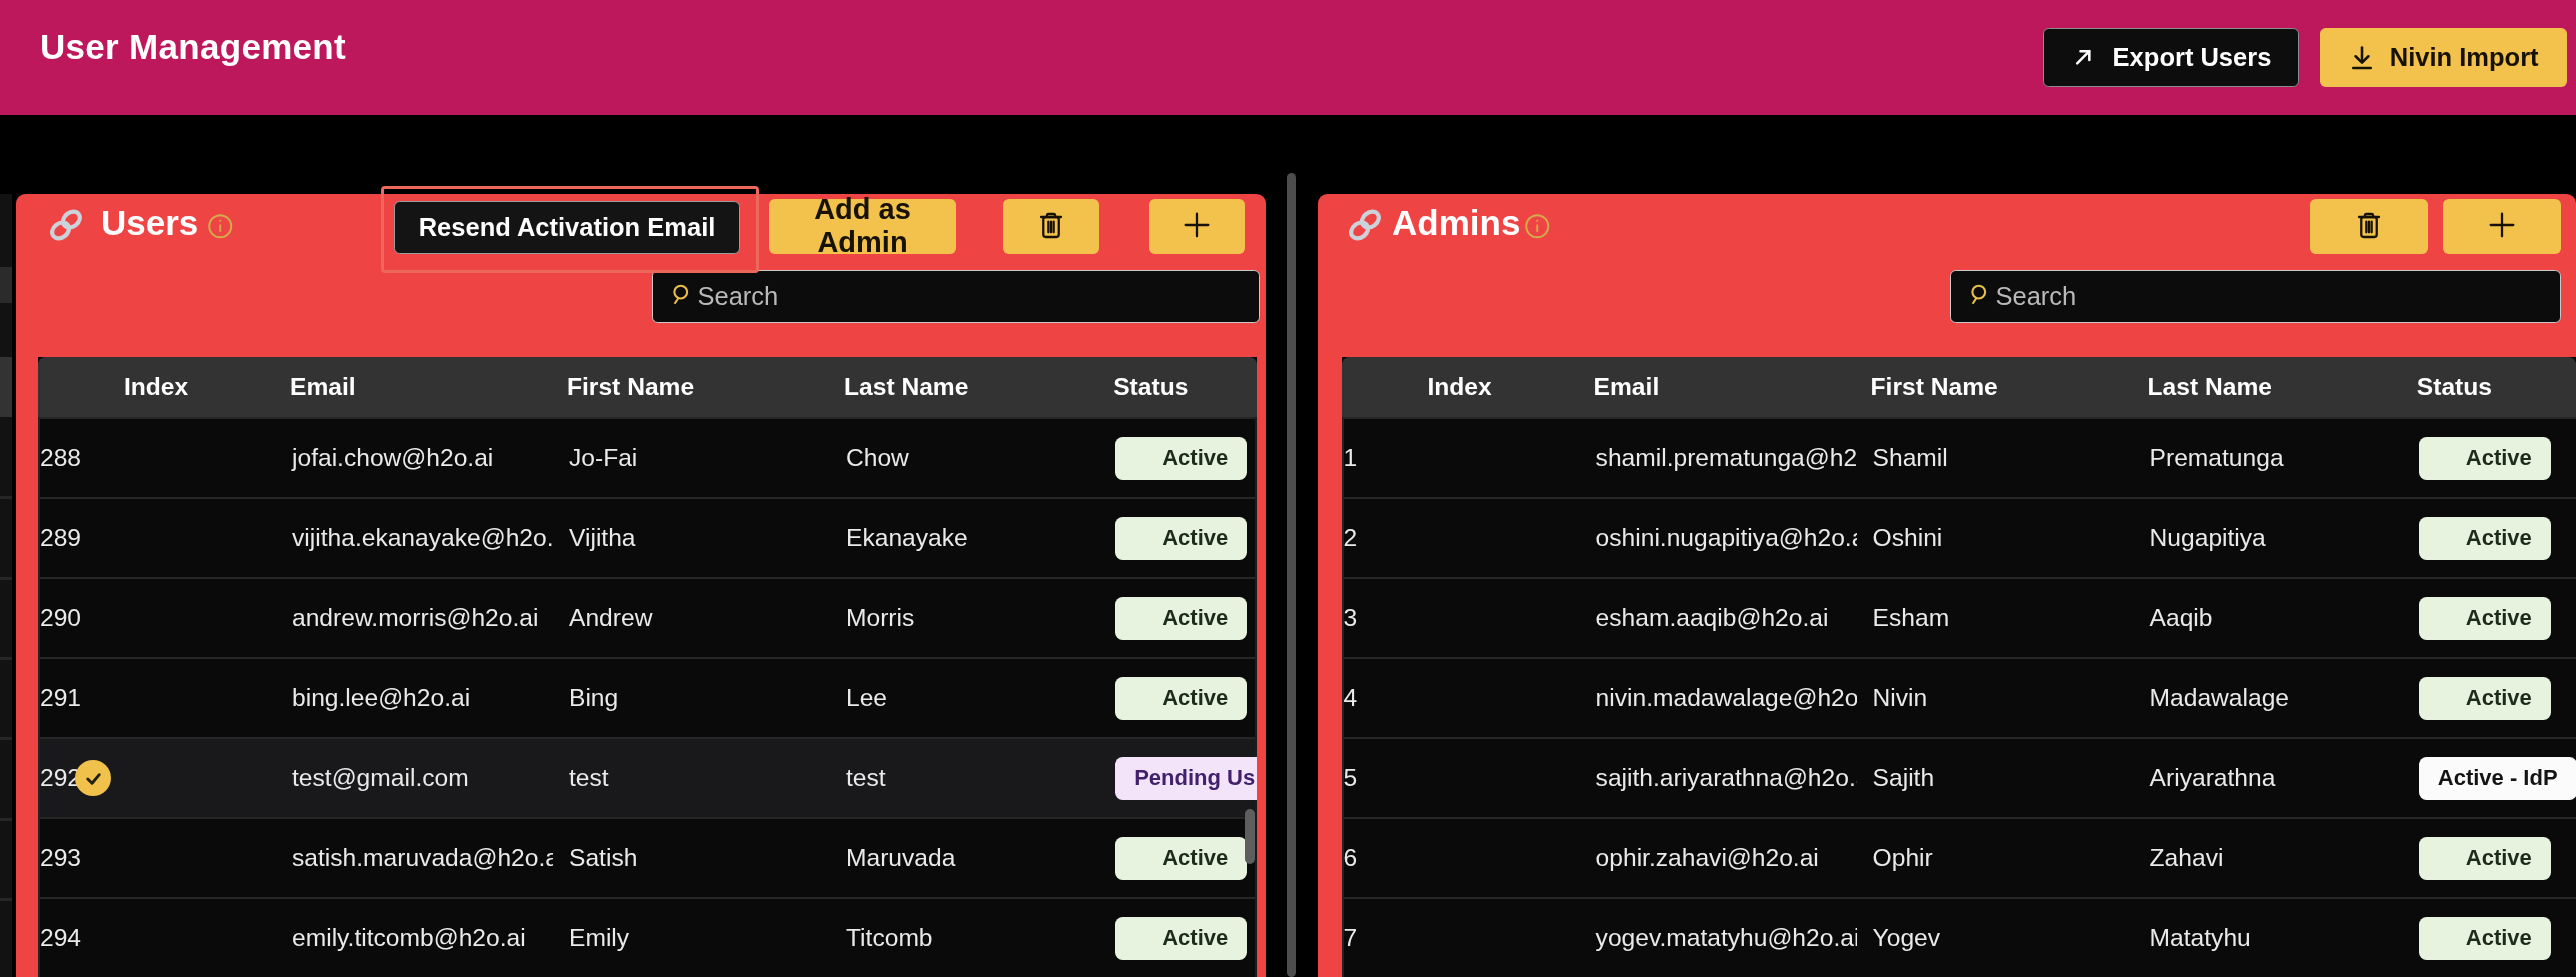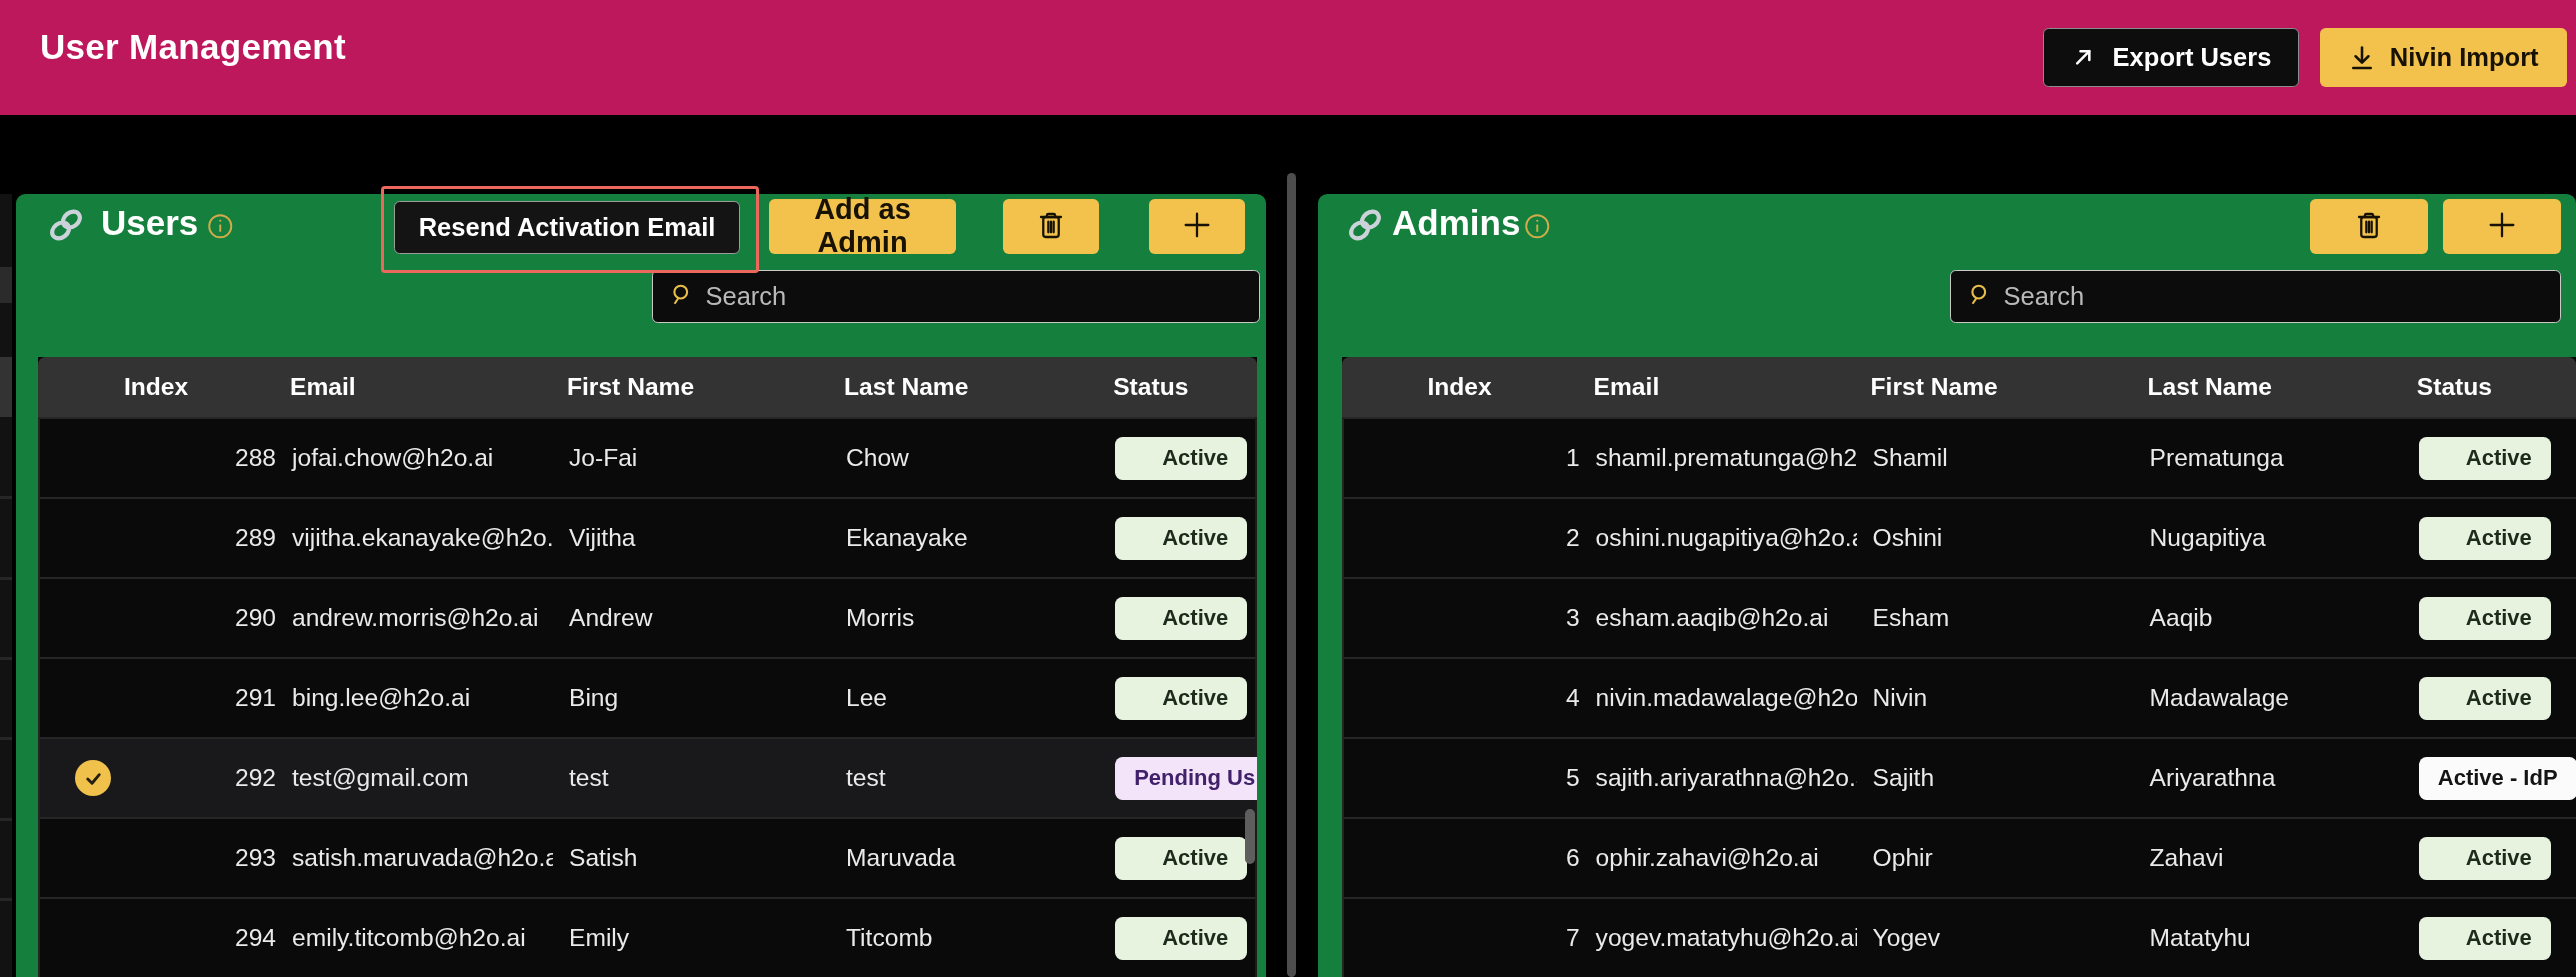--- a/index.html
+++ b/index.html
@@ -11,54 +11,54 @@
   .page-title{position:absolute;left:40px;top:26.5px;font-size:35px;font-weight:700;color:#fff;letter-spacing:0.3px;}
   .page-subtitle{position:absolute;left:40px;top:91px;font-size:23.6px;color:#f2f2f2;}
   .top-actions{position:absolute;top:28px;right:9.4px;display:flex;gap:21px;height:59px;}
   .btn{display:flex;align-items:center;justify-content:center;gap:14px;border-radius:5.7px;
        font-size:25.5px;font-weight:700;cursor:pointer;box-sizing:border-box;white-space:nowrap;}
   .btn-outline{background:#0d0d0d;border:1.9px solid #8d8d8d;color:#fff;padding:0 26.5px;gap:16px;}
   .btn-yellow{background:#f2c24d;border:none;color:#171204;padding:0 28px;}
   .btn .ic{display:flex;align-items:center;}
 
   
-  .card{position:absolute;top:194px;height:783px;background:#15803d;border-radius:9.4px 9.4px 0 0;}
+  .card{position:absolute;top:194px;height:783px;background:#ef4444;border-radius:9.4px 9.4px 0 0;}
   .card-users{left:16px;width:1250px;}
   .card-admins{left:1318px;width:1258px;}
   .link-icon{position:absolute;width:40px;height:40px;top:11.3px;}
   .panel-title{position:absolute;top:9.4px;font-size:35px;font-weight:700;color:#fff;}
   .info-icon{position:absolute;width:26.5px;height:26.5px;top:19px;}
 
   .sq-btn{position:absolute;top:4.7px;height:55px;border-radius:5.7px;background:#f2c24d;border:none;
           display:flex;align-items:center;justify-content:center;cursor:pointer;}
 
   .resend-btn{position:absolute;left:378px;top:6.6px;width:346px;height:53px;background:#141414;
           border:1.9px solid #9c9c9c;border-radius:5.7px;color:#fff;font-size:25.5px;font-weight:700;
           display:flex;align-items:center;justify-content:center;cursor:pointer;box-sizing:border-box;}
   .annotation-box{position:absolute;left:365px;top:-8.5px;width:372px;height:81px;
           border:3.8px solid #ec685d;border-radius:3.8px;pointer-events:none;z-index:5;}
 
   .searchbox{position:absolute;top:76px;height:53px;background:#0c0c0c;border:1.9px solid #c9c9c9;
-          border-radius:5.7px;display:flex;align-items:center;gap:10px;padding:0 15px;box-sizing:border-box;}
+          border-radius:5.7px;display:flex;align-items:center;gap:2px;padding:0 15px;box-sizing:border-box;}
   .searchbox input{flex:1;background:transparent;border:none;outline:none;color:#ddd;
           font-size:25.5px;font-family:"Liberation Sans",sans-serif;}
   .searchbox input::placeholder{color:#b9b9b9;}
 
   
   .table{position:absolute;top:163px;height:621px;overflow:hidden;background:#080808;}
   .t-users{left:22px;width:1219px;}
   .t-admins{left:23.6px;width:1234px;}
   .thead,.trow{display:grid;grid-template-columns:236px 277px 277px 272px 1fr;align-items:center;}
   .thead{height:60px;background:#333;border-radius:7.6px 7.6px 0 0;font-weight:700;font-size:24.6px;color:#fff;}
   .rows{border-left:2.8px solid #242424;}
   .t-users .rows{border-right:2.8px solid #1c1c1c;}
   .trow{height:80px;background:#0a0a0a;border-top:2.8px solid #262626;font-size:24.6px;color:#eaeaea;
         position:relative;box-sizing:border-box;cursor:pointer;}
   .trow.selected{background:#19191b;}
-  .c-index{text-align:right;}
+  .c-index{text-align:left;}
   .c-email,.c-first,.c-last{padding-left:16px;white-space:nowrap;overflow:hidden;}
   .c-status{padding-left:13.2px;white-space:nowrap;}
   .h-index{text-align:center;}
   .h-email,.h-first,.h-last{padding-left:16px;}
   .h-status{padding-left:13.2px;}
 
   .badge{display:inline-block;padding:8.5px 19px;border-radius:7.6px;font-size:22px;font-weight:700;white-space:nowrap;}
   .badge.active{background:#e7f3df;color:#1c2b1c;padding-left:47px;}
   .badge.pending{background:#f3e4fa;color:#41216b;}
   .badge.idp{background:#fbfbfb;color:#141414;}

